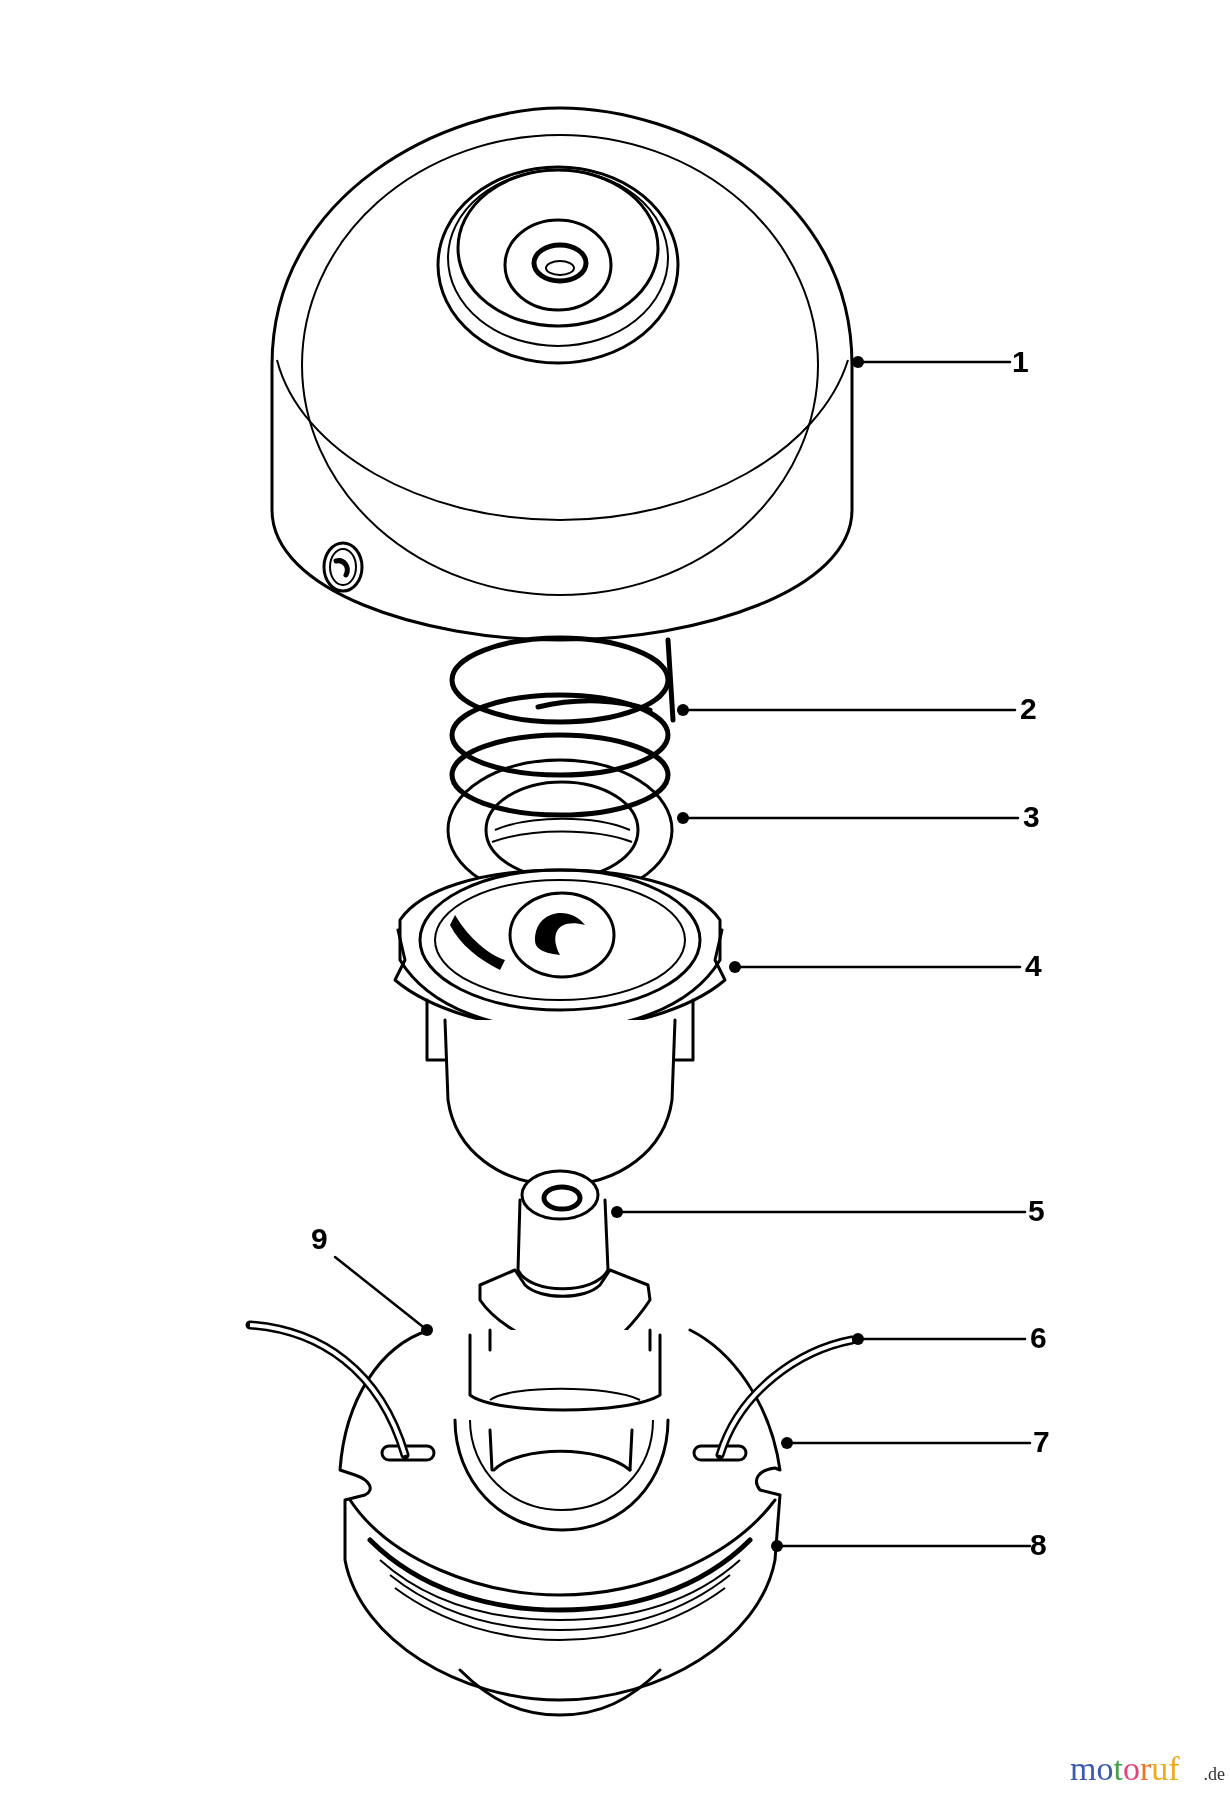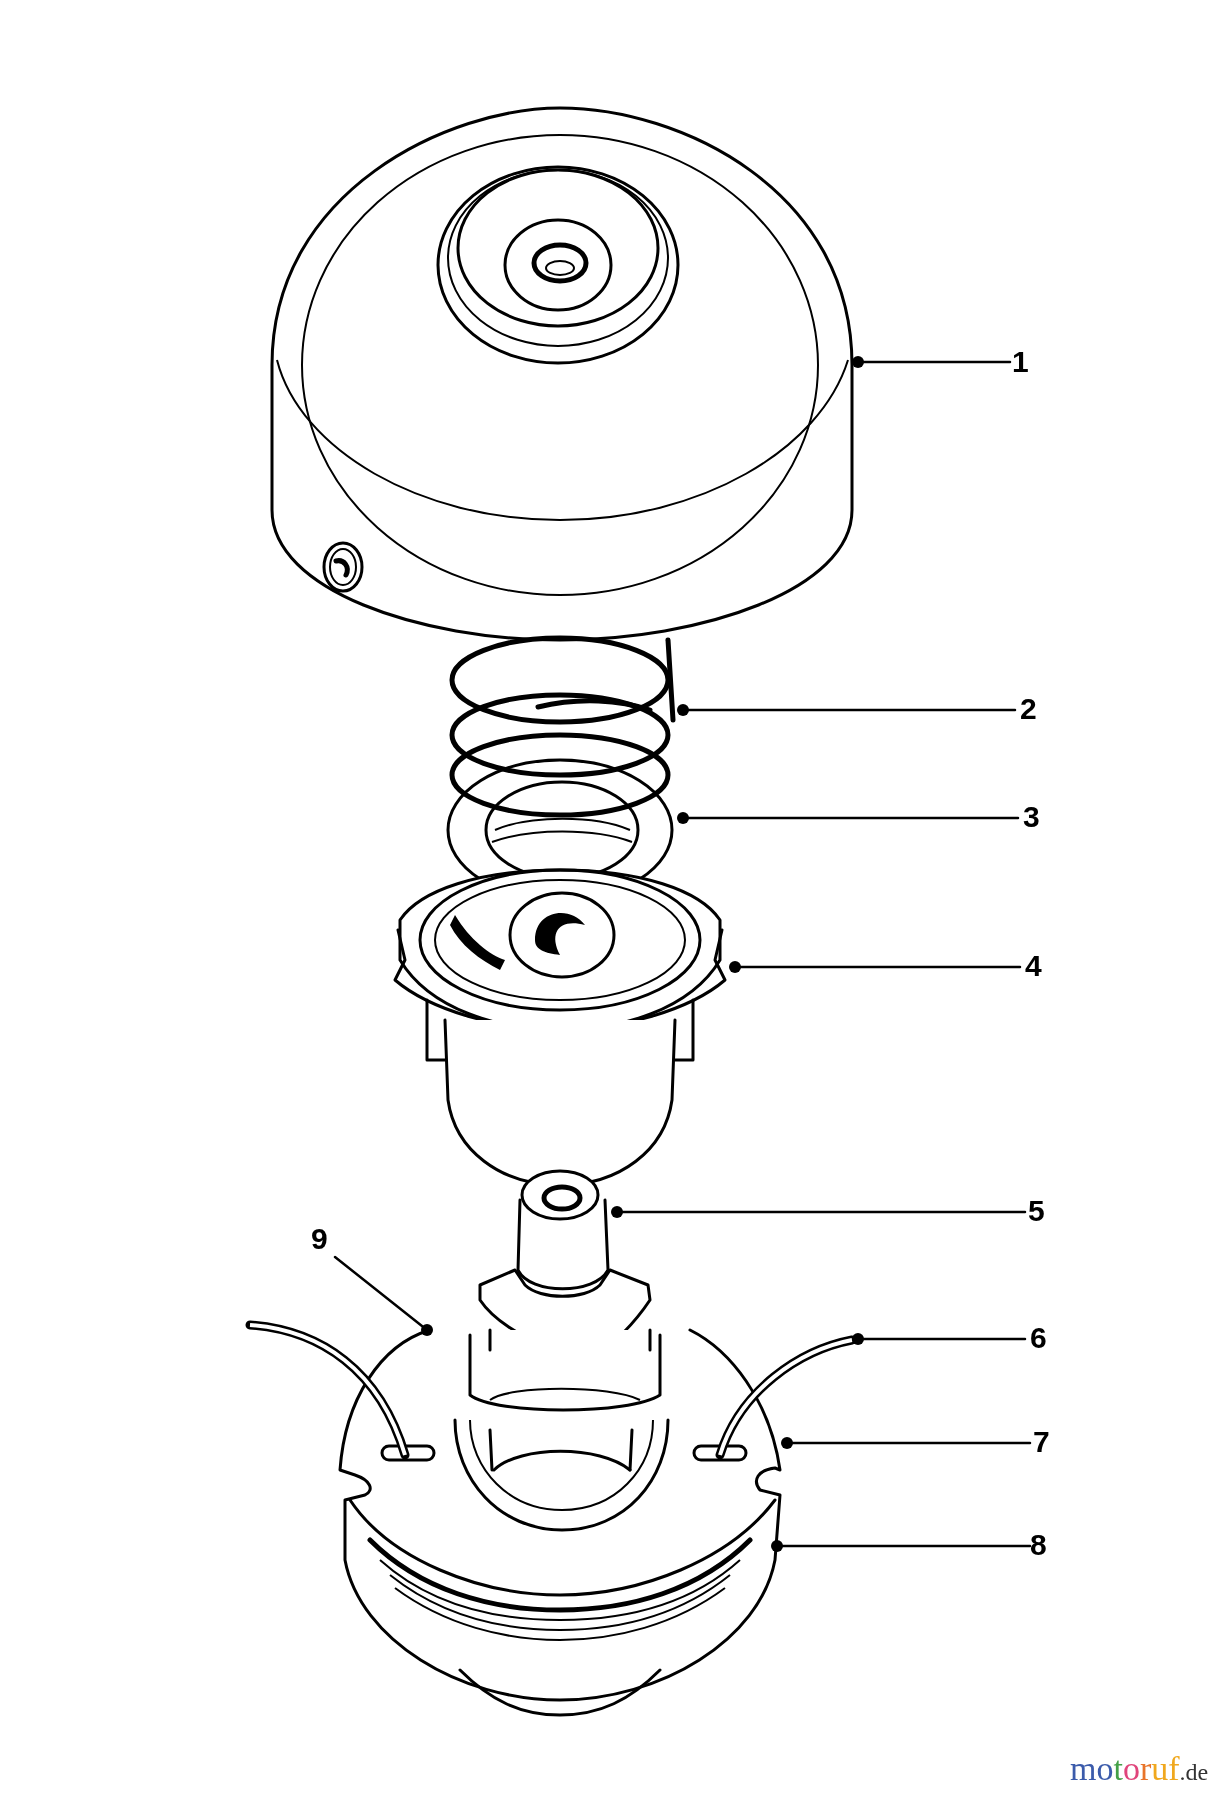--- a/index.html
+++ b/index.html
@@ -9,21 +9,21 @@
   #diagram .ln { fill: none; stroke: #000; stroke-width: 3; stroke-linecap: round; stroke-linejoin: round; }
   #diagram .thin { fill: none; stroke: #000; stroke-width: 2; }
   #diagram .thick { fill: none; stroke: #000; stroke-width: 5; stroke-linecap: round; }
   #diagram .fillw { fill: #fff; stroke: #000; stroke-width: 3; }
   #diagram .dark { fill: #000; }
   .label { position: absolute; font-family: "Liberation Sans", sans-serif; font-weight: bold;
            font-size: 30px; color: #000; line-height: 1; }
   .watermark { position: absolute; left: 1070px; top: 1750px; font-family: "Liberation Serif", serif;
                font-size: 34px; letter-spacing: 0px; }
   .watermark span { display: inline-block; }
-  .watermark .tld { font-size: 24px; color: #333; }
+  .watermark .tld { font-size: 18px; color: #333; margin-left: 24px; }
 </style>
 </head>
 <body>
 
 <svg id="diagram" viewBox="0 0 1230 1800" xmlns="http://www.w3.org/2000/svg">
 
   <g>
 
     <path class="ln" d="M272,365 C272,190 450,108 560,108 C680,108 852,190 852,365 L852,510 C852,590 700,640 560,640 C420,640 272,590 272,510 Z" style="fill:#fff"></path>
 

